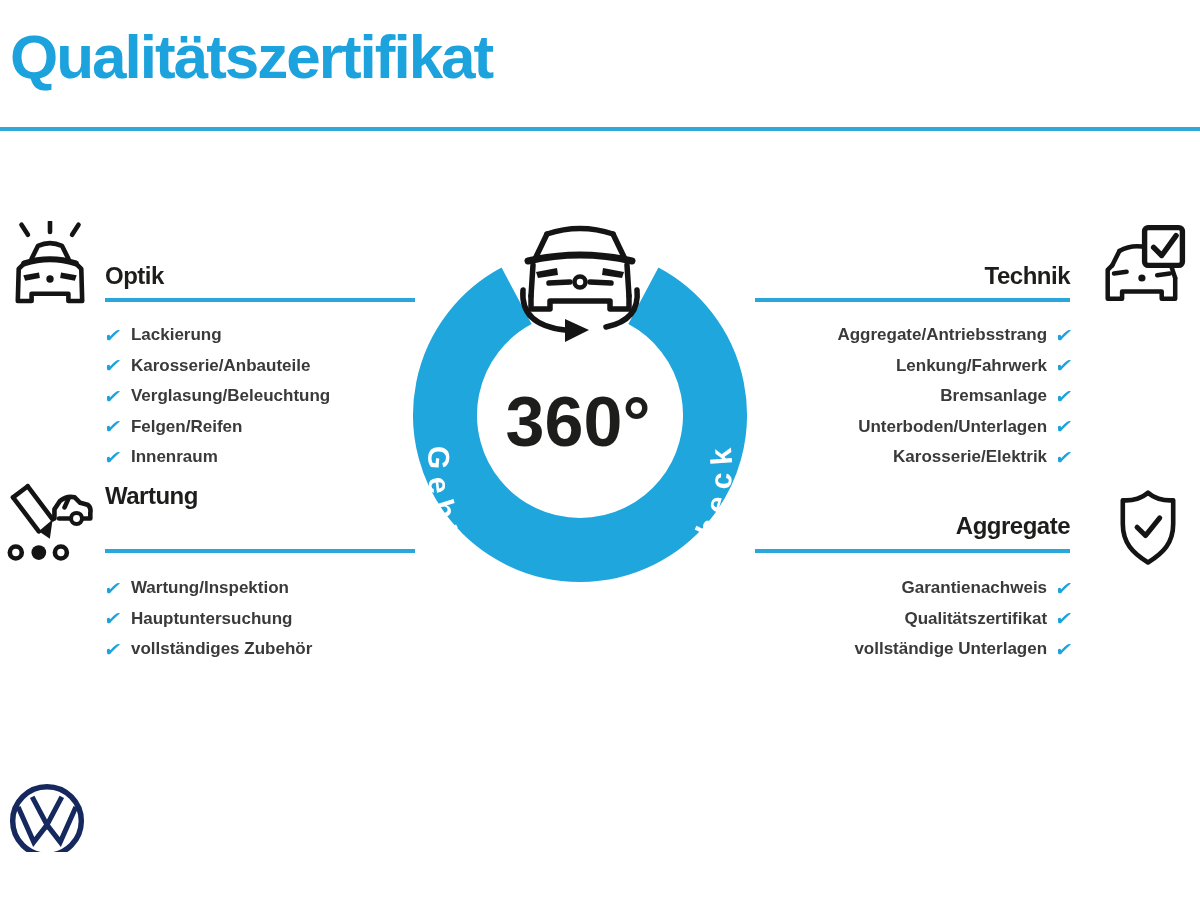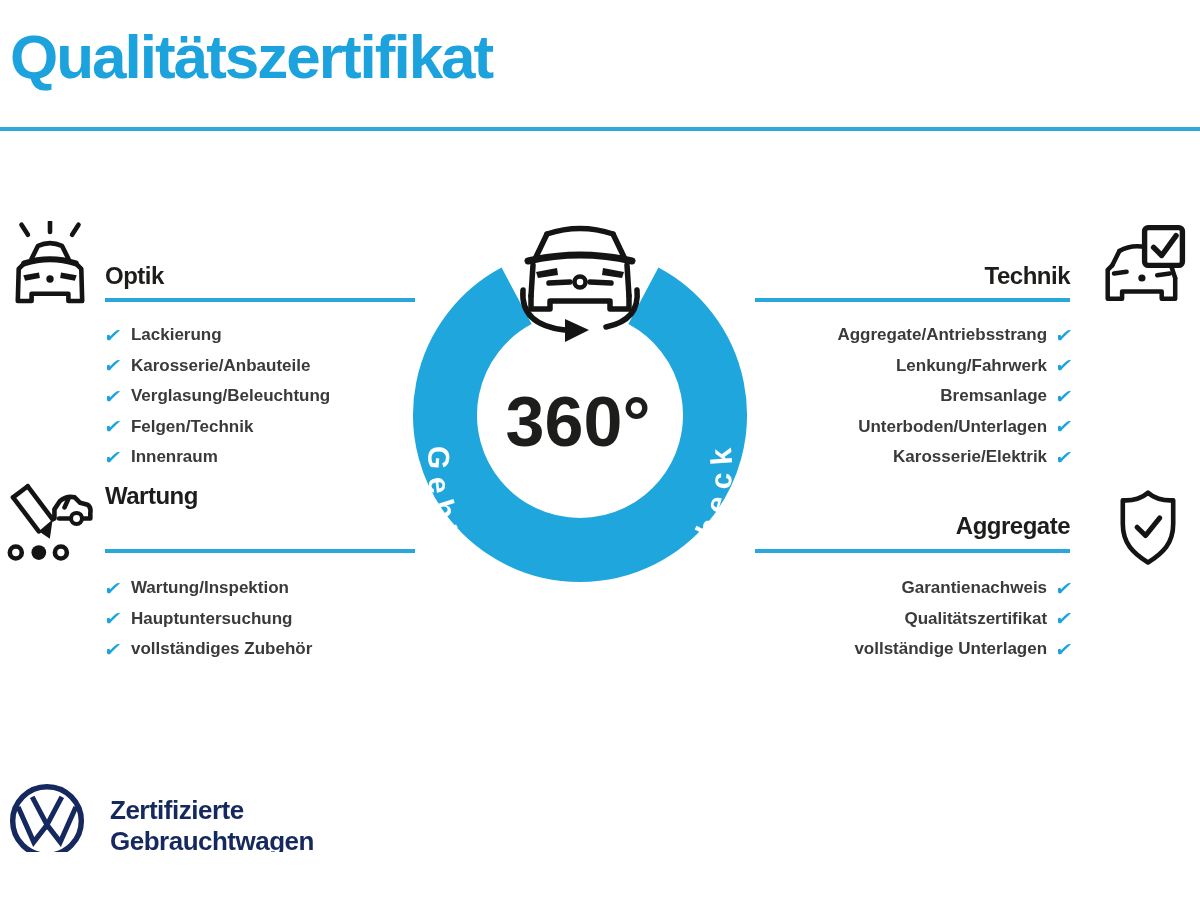--- a/index.html
+++ b/index.html
@@ -68,21 +68,21 @@
     <li>
         <span class="chk">✔</span>
         <span>Karosserie/Anbauteile</span>
       </li>
     <li>
         <span class="chk">✔</span>
         <span>Verglasung/Beleuchtung</span>
       </li>
     <li>
         <span class="chk">✔</span>
-        <span>Felgen/Technik</span>
+        <span>Felgen/Reifen</span>
       </li>
     <li>
         <span class="chk">✔</span>
         <span>Innenraum</span>
       </li>
   </ul>
 
   <svg class="icon" style="left:2px;top:478px;width:92px;height:92px" viewBox="0 0 100 100">
     <g class="stroke" stroke-width="5">
       <path d="M 12 21 L 40 58"></path>
@@ -210,18 +210,14 @@
     </g>
   </svg>
 
   <svg class="icon" style="left:8px;top:782px;width:78px;height:78px" viewBox="0 0 100 100">
     <circle cx="50" cy="50" r="44" fill="none" stroke="#16295E" stroke-width="7"></circle>
     <g fill="none" stroke="#16295E" stroke-width="6.5" stroke-linecap="butt" stroke-linejoin="miter">
       <path d="M 31 19 L 50 55 L 69 19"></path>
       <path d="M 13 32 L 33 77 L 50 55 L 67 77 L 87 32"></path>
     </g>
   </svg>
-  <div class="footer-text">
-    <div>Zertifizierte</div>
-    <div>Gebrauchtwagen</div>
-  </div>
 
 </div>
 
 </body></html>

